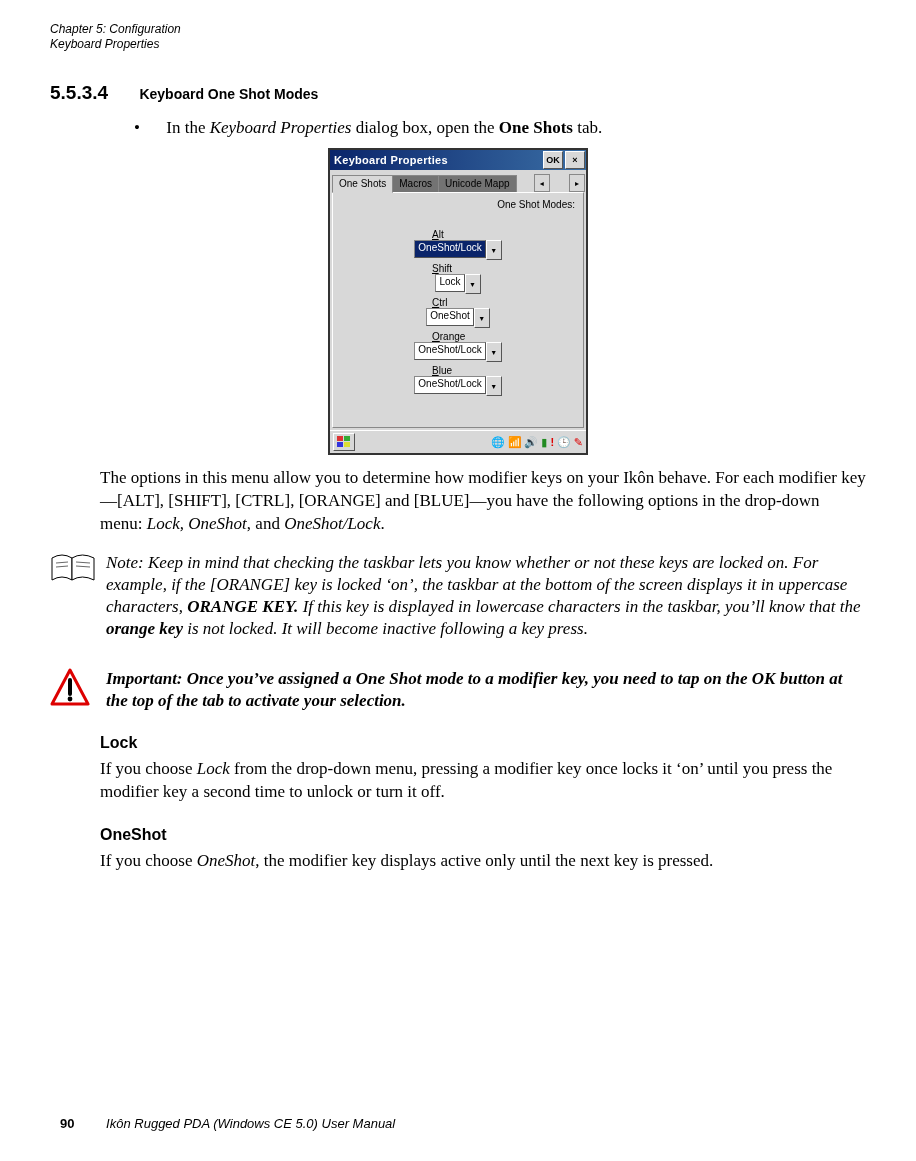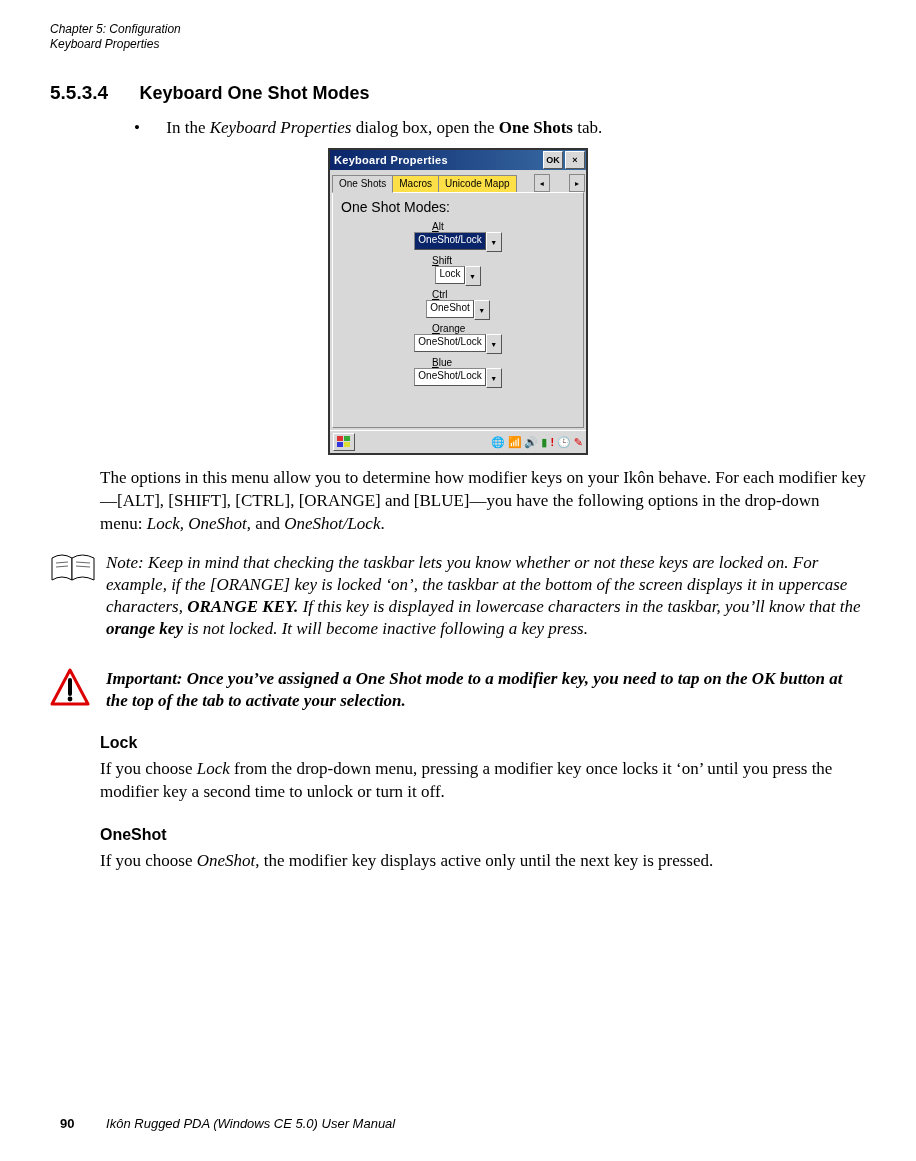--- a/index.html
+++ b/index.html
@@ -8,46 +8,46 @@
     width:916px;
     height:1161px;
     position:relative;
     font-family:"Times New Roman",Times,serif;
     color:#000;
     box-sizing:border-box;
     padding:22px 50px 0 50px;
   }
   .hdr{font-family:Verdana,Arial,sans-serif;font-weight:normal;font-style:italic;font-size:12px;line-height:1.25;}
   .sec-num{font-family:Verdana,Arial,sans-serif;font-weight:bold;font-size:19px;margin-top:30px;}
-  .sec-ttl{font-family:Verdana,Arial,sans-serif;font-weight:bold;font-size:18px;margin-left:26px;}
+  .sec-ttl{font-family:Verdana,Arial,sans-serif;font-weight:bold;font-size:14px;margin-left:26px;}
   .bullet-row{margin:14px 0 0 84px;font-size:17px;}
   .bullet-row .dot{display:inline-block;width:28px;vertical-align:top;}
   .body-text{margin:12px 0 0 50px;font-size:17px;line-height:1.35;max-width:800px;text-align:left;}
   .img-wrap{margin:10px auto 0 auto;width:260px;}
   .note-row{display:flex;margin-top:16px;}
   .note-icon{width:56px;flex:none;}
   .note-body{flex:1;font-size:17px;font-style:italic;line-height:1.3;}
   .imp-row{display:flex;margin-top:28px;align-items:flex-start;}
   .imp-icon{width:56px;flex:none;}
   .imp-body{flex:1;font-size:17px;font-style:italic;font-weight:bold;line-height:1.3;}
   .sub-h{font-family:Verdana,Arial,sans-serif;font-weight:bold;font-size:16px;margin:22px 0 0 50px;}
   .footer{position:absolute;bottom:30px;left:60px;font-family:Verdana,Arial,sans-serif;font-style:italic;font-size:13px;}
   .footer .pn{font-weight:bold;font-style:normal;margin-right:28px;}
 
   
   .dlg{width:260px;border:2px solid #333;background:#d8d8d8;font-family:Tahoma,Arial,sans-serif;font-size:11px;box-sizing:border-box;}
   .titlebar{background:linear-gradient(to right,#0a246a,#3a6ea5);color:#fff;height:20px;display:flex;align-items:center;padding-left:4px;}
   .titlebar .t{flex:1;font-weight:bold;letter-spacing:0.3px;}
   .tbtn{width:18px;height:16px;background:#d8d8d8;border:1px solid #fff;border-right-color:#555;border-bottom-color:#555;margin:0 1px;color:#000;font-family:Tahoma,Arial,sans-serif;font-size:9px;font-weight:bold;display:flex;align-items:center;justify-content:center;}
   .tabs{display:flex;align-items:flex-end;height:20px;margin-top:2px;padding-left:2px;}
-  .tab{border:1px solid #888;border-bottom:none;background:#fde047;padding:2px 6px 3px 6px;font-size:10px;margin-right:-1px;}
+  .tab{border:1px solid #888;border-bottom:none;background:#737373;padding:2px 6px 3px 6px;font-size:10px;margin-right:-1px;}
   .tab.active{background:#d8d8d8;position:relative;top:1px;border-bottom:1px solid #d8d8d8;}
   .tabscroll{width:14px;height:16px;border:1px solid #888;background:#d8d8d8;font-size:8px;display:flex;align-items:center;justify-content:center;margin-left:auto;margin-right:1px;}
   .pane{border:1px solid #888;border-top-color:#fff;border-left-color:#fff;margin:0 2px 2px 2px;padding:6px 8px 28px 8px;background:#d8d8d8;min-height:200px;}
-  .grp{font-size:14px;margin-bottom:6px;}
+  .grp{font-size:10px;margin-bottom:19px;text-align:right;}
   .row{display:flex;align-items:center;margin:3px 0;flex-direction:column;}
   .row .lbl{width:52px;font-size:10px;}
   .row .lbl u{text-decoration:underline;}
   .combo{flex:1;display:flex;}
   .combo .val{flex:1;background:#fff;border:1px solid #555;border-top-color:#888;border-left-color:#888;padding:1px 3px;height:14px;font-size:10px;}
   .combo .val.sel{background:#0a246a;color:#fff;}
   .combo .arrow{width:14px;height:18px;background:#d8d8d8;border:1px solid #fff;border-right-color:#555;border-bottom-color:#555;display:flex;align-items:center;justify-content:center;font-size:7px;}
   .taskbar{height:22px;background:#d8d8d8;border-top:1px solid #fff;display:flex;align-items:center;padding:0 3px;}
   .start{width:20px;height:16px;border:1px solid #fff;border-right-color:#555;border-bottom-color:#555;display:flex;align-items:center;justify-content:center;}
   .tray{margin-left:auto;display:flex;gap:3px;align-items:center;font-size:11px;}

